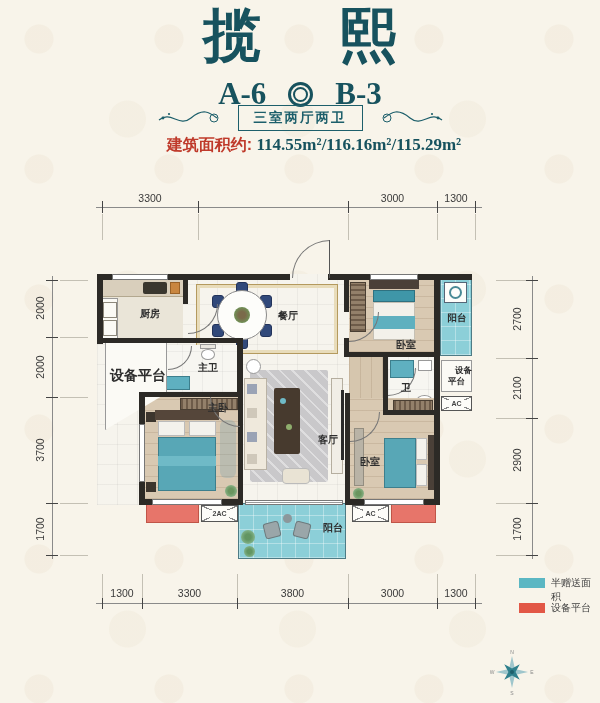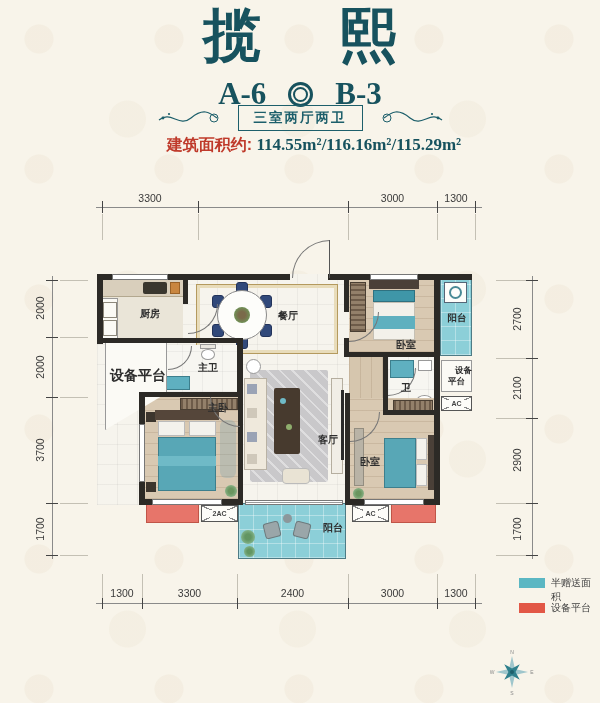--- a/index.html
+++ b/index.html
@@ -151,21 +151,21 @@
   <div class="abs tick" style="left:437px;top:597px;width:1px;height:12px"></div>
   <div class="abs tick" style="left:475px;top:597px;width:1px;height:12px"></div>
   <div class="abs ext" style="left:102px;top:574px;width:1px;height:24px"></div>
   <div class="abs ext" style="left:142px;top:574px;width:1px;height:24px"></div>
   <div class="abs ext" style="left:237px;top:574px;width:1px;height:24px"></div>
   <div class="abs ext" style="left:348px;top:574px;width:1px;height:24px"></div>
   <div class="abs ext" style="left:437px;top:574px;width:1px;height:24px"></div>
   <div class="abs ext" style="left:475px;top:574px;width:1px;height:24px"></div>
   <div class="abs dimlab" style="left:102px;top:587px;width:40px">1300</div>
   <div class="abs dimlab" style="left:142px;top:587px;width:95px">3300</div>
-  <div class="abs dimlab" style="left:237px;top:587px;width:111px">2400</div>
+  <div class="abs dimlab" style="left:237px;top:587px;width:111px">3800</div>
   <div class="abs dimlab" style="left:348px;top:587px;width:89px">3000</div>
   <div class="abs dimlab" style="left:437px;top:587px;width:38px">1300</div>
 
   <div class="abs" style="left:88px;top:238px;width:400px;height:330px">
 
     <div class="abs tile" style="left:9px;top:36px;width:343px;height:231px"></div>
 
     <div class="abs" style="left:12px;top:42px;width:83px;height:62px;background:#eae5d8"></div>
     <div class="abs" style="left:12px;top:42px;width:83px;height:16px;background:#d9cfbc;border-bottom:1px solid #b3a88f"></div>
     <div class="abs" style="left:55px;top:44px;width:24px;height:12px;background:#3a372f;border-radius:2px"></div>

